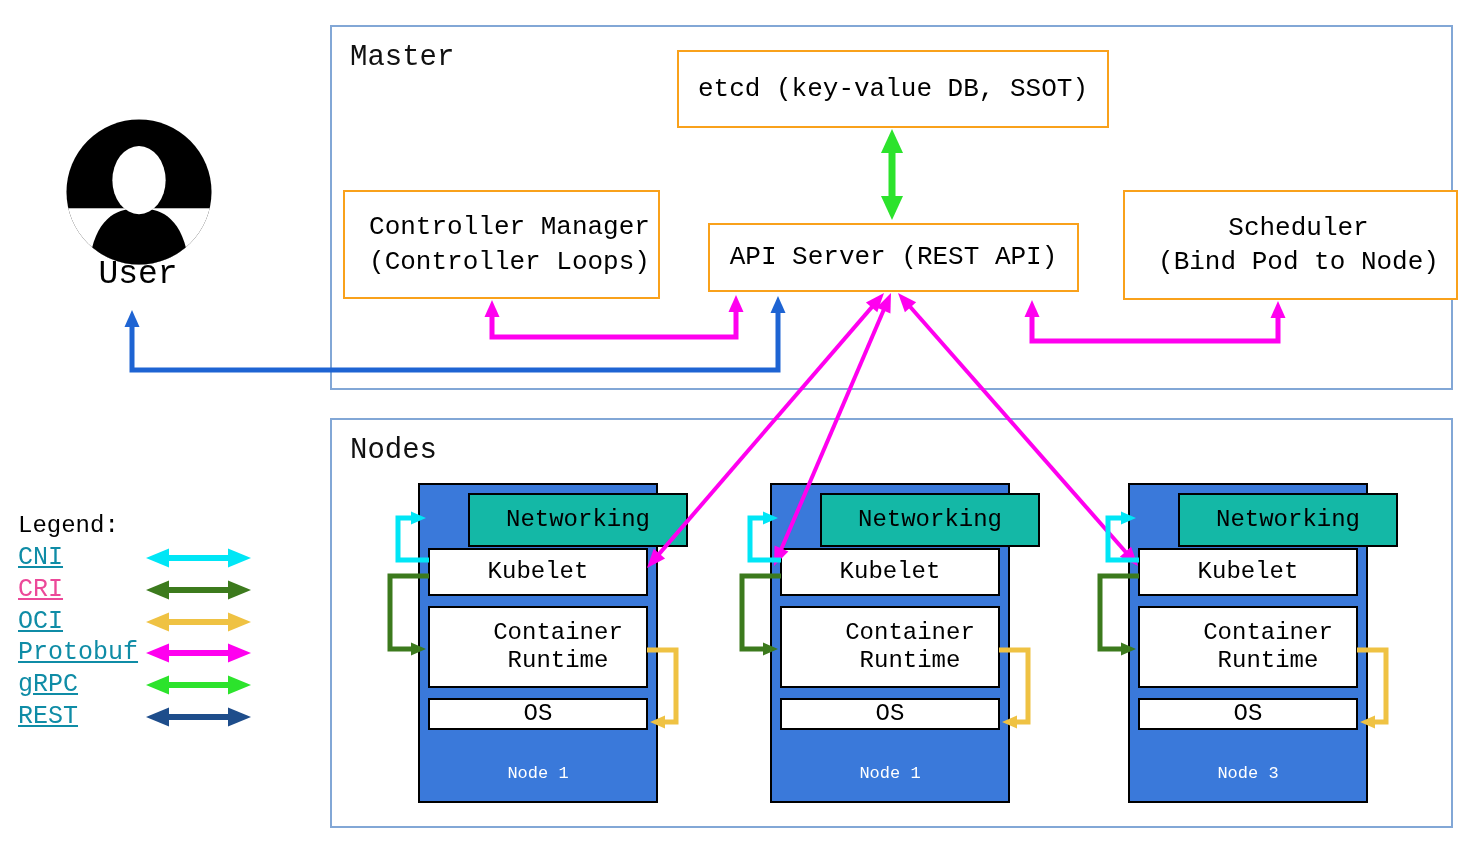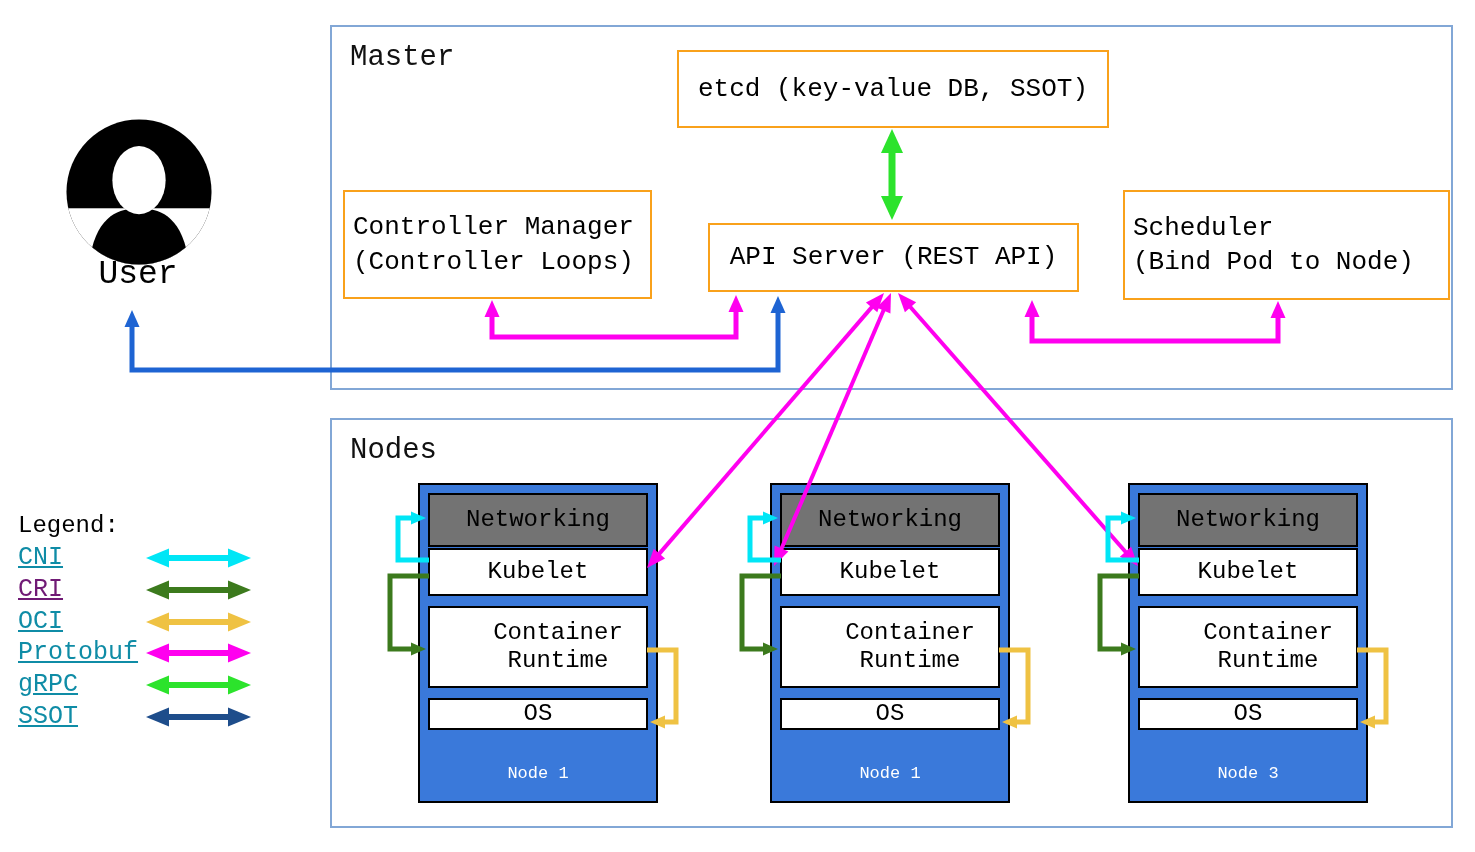--- a/index.html
+++ b/index.html
@@ -5,32 +5,32 @@
   html,body{margin:0;padding:0;background:#fff;}
   .canvas{position:relative;width:1475px;height:852px;background:#fff;overflow:hidden;
           font-family:Liberation Mono, monospace;color:#000;}
   .section{position:absolute;border:2px solid #82a7d6;background:transparent;}
   #master-section{left:330px;top:25px;width:1119px;height:361px;}
   #nodes-section{left:330px;top:418px;width:1119px;height:406px;}
   .section-title{position:absolute;left:18px;top:14px;font-size:29px;color:#111;}
   .obox{position:absolute;border:2px solid #f9a11b;background:#fff;display:flex;
         flex-direction:column;justify-content:center;font-size:26px;line-height:1.32;}
   .obox.centered{align-items:center;text-align:left;}
-  .obox.lefted{padding-left:8px;}
+  .obox.lefted{padding-left:16px;text-align:center;}
   #etcd-box{left:345px;top:23px;width:428px;height:74px;}
   #api-box{left:376px;top:196px;width:367px;height:65px;}
   #cm-box{left:11px;top:163px;width:297px;height:105px;}
   #sched-box{left:791px;top:163px;width:315px;height:106px;}
   .knode{position:absolute;top:63px;width:240px;height:320px;background:#3a79da;
          border:2px solid #000;box-sizing:border-box;}
   #node-1{left:86px;} #node-2{left:438px;} #node-3{left:796px;}
   .layer{position:absolute;left:8px;width:220px;background:#fff;border:2px solid #000;
          box-sizing:border-box;display:flex;align-items:center;justify-content:center;
          text-align:center;font-size:24px;line-height:1.15;}
-  .layer.networking{top:8px;height:54px;background:#737373;}
+  .layer.networking{top:8px;height:54px;background:#14b8a6;margin-left:40px;}
   .layer.kubelet{top:63px;height:48px;}
   .layer.runtime{top:121px;height:82px;padding-left:40px;}
   .layer.os{top:213px;height:32px;}
   .layer .wrap{width:150px;}
   .node-label{position:absolute;left:0;bottom:18px;width:100%;text-align:center;
               color:#fff;font-size:17px;}
   #user-figure{position:absolute;left:65px;top:97px;width:148px;height:190px;}
   #user-label{position:absolute;left:88px;top:256px;width:100px;text-align:center;font-size:33px;}
   #legend{position:absolute;left:18px;top:510px;width:140px;}
   #legend-title{font-size:24px;line-height:32px;color:#000;}
@@ -127,33 +127,33 @@
     <ellipse cx="50" cy="42" rx="18" ry="23" fill="#fff"></ellipse>
   </svg>
   <div id="user-label">User</div>
 
   <div id="legend">
     <div id="legend-title">Legend:</div>
     <div class="legend-item">
       <a style="color: rgb(15, 140, 166);">CNI</a>
     </div>
     <div class="legend-item">
-      <a style="color: #701a75; text-align: right;">CRI</a>
+      <a style="color: #ec4899; text-align: right;">CRI</a>
     </div>
     <div class="legend-item">
       <a style="color: rgb(15, 140, 166);">OCI</a>
     </div>
     <div class="legend-item">
       <a style="color: rgb(15, 140, 166);">Protobuf</a>
     </div>
     <div class="legend-item">
       <a style="color: rgb(15, 140, 166);">gRPC</a>
     </div>
     <div class="legend-item">
-      <a style="color: rgb(15, 140, 166);">SSOT</a>
+      <a style="color: rgb(15, 140, 166);">REST</a>
     </div>
   </div>
 
   <svg id="overlay" xmlns="http://www.w3.org/2000/svg" viewBox="0 0 1475 852">
       <path d="M892 146.28 L892 202.72" fill="none" stroke="#2ce32c" stroke-width="7"></path>
       <polygon points="892,220 881,196 903,196" fill="#2ce32c"></polygon>
       <polygon points="892,129 903,153 881,153" fill="#2ce32c"></polygon>
       <path d="M492 312.24 L492 337 L736 337 L736 307.24" fill="none" stroke="#ff00ef" stroke-width="5"></path>
       <polygon points="736,295 743.5,312 728.5,312" fill="#ff00ef"></polygon>
       <polygon points="492,300 499.5,317 484.5,317" fill="#ff00ef"></polygon>

